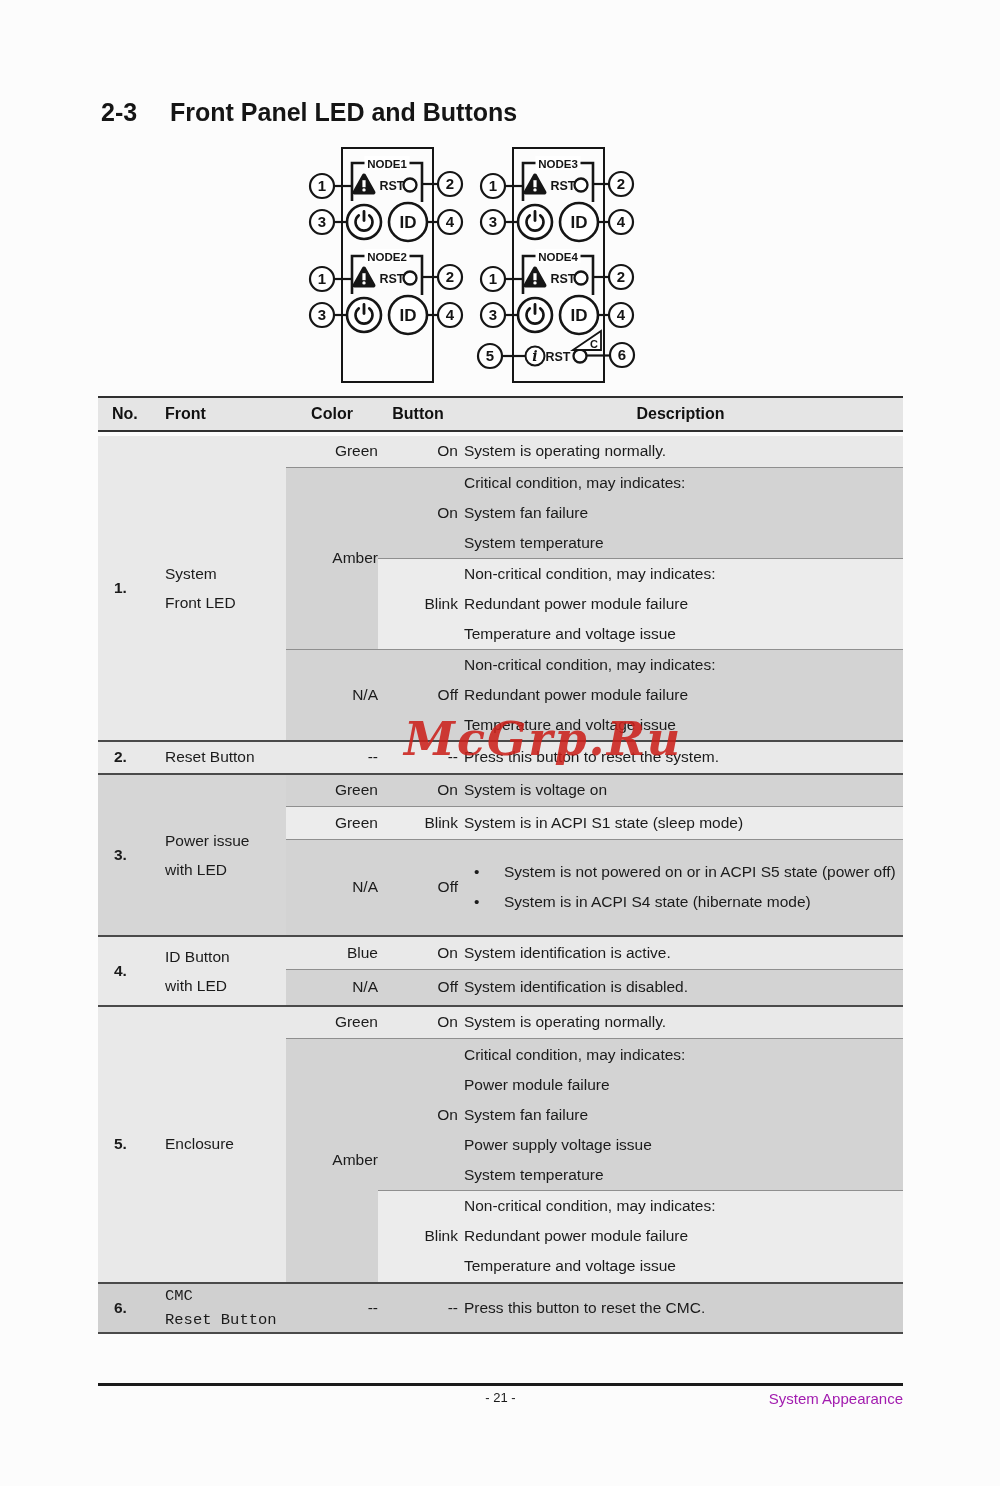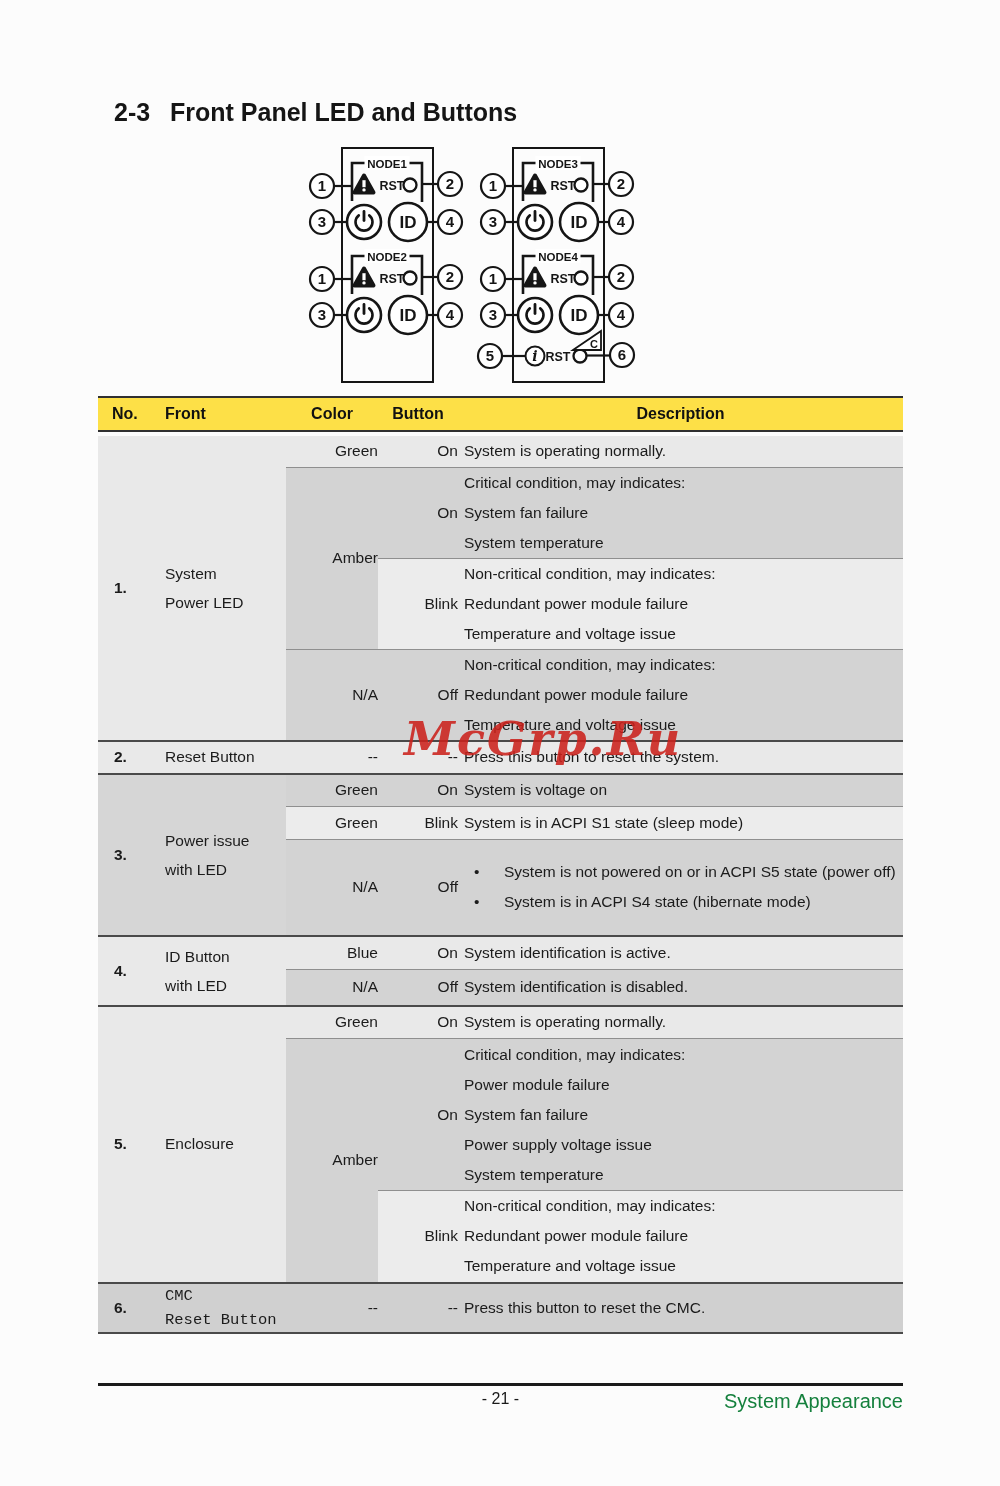--- a/index.html
+++ b/index.html
@@ -1,50 +1,50 @@
 <!DOCTYPE html>
 <html><head>
 <meta charset="utf-8">
 <style>
   html,body{margin:0;padding:0;background:#fff;}
   .page{position:relative;width:1000px;height:1486px;background:#fcfcfc;font-family:"Liberation Sans",sans-serif;color:#1b1b1b;overflow:hidden;}
   .title{position:absolute;left:97px;top:98px;font-weight:bold;font-size:25px;color:#151515;}
-  .title .tno{position:absolute;left:17px;top:0;white-space:nowrap;}
+  .title .tno{position:absolute;left:4px;top:0;white-space:nowrap;}
   .title .ttx{position:absolute;left:73px;top:0;white-space:nowrap;}
   .diagram{position:absolute;left:300px;top:140px;}
   svg text{font-family:"Liberation Sans",sans-serif;fill:#151515;}
   .nlabel{font-size:11.5px;font-weight:bold;}
   .rstl{font-size:12.5px;font-weight:bold;}
   .idt{font-size:17px;font-weight:bold;}
   .cnum{font-size:15px;font-weight:bold;}
   .cflag{font-size:11px;font-weight:bold;}
   .infoi{font-family:"DejaVu Serif",serif;font-size:14px;font-weight:bold;font-style:italic;}
   .ptable{position:absolute;left:98px;top:396px;border-collapse:collapse;table-layout:fixed;width:805px;font-size:15.5px;}
   .ptable col.c-no{width:52px;} .ptable col.c-name{width:136px;} .ptable col.c-color{width:92px;}
   .ptable col.c-status{width:80px;} .ptable col.c-desc{width:445px;}
-  .ptable th{background:#fde047;border-top:2px solid #303030;border-bottom:2px solid #303030;font-size:16px;color:#111;padding:0;}
+  .ptable th{background:#e5e5e5;border-top:2px solid #303030;border-bottom:2px solid #303030;font-size:16px;color:#111;padding:0;}
   th.h-no,th.h-name{text-align:left;}
   th.h-no{padding-left:14px;} th.h-name{padding-left:15px;}
   th.h-color,th.h-status,th.h-desc{text-align:center;}
   .ptable td{padding:0;vertical-align:middle;}
   td.no{padding-left:16px;font-weight:bold;}
   td.name{padding-left:15px;}
   td.color,td.status{text-align:right;}
   td.desc{padding-left:6px;text-align:left;margin-top:28px;}
   .lt{background:#e9e9e9;} .lt2{background:#ececec;} .dk{background:#d3d3d3;}
   .md{background:#d6d6d6;} .dk2{background:#d0d0d0;}
   .gtop{border-top:2px solid #4a4a4a;} .sep{border-top:1px solid #8f8f8f;} .gbot{border-bottom:2px solid #4a4a4a;}
   .spacer td{background:#fcfcfc;height:4px;border:none;}
   .ln{line-height:30px;} .ln2{line-height:29px;} .ln3{line-height:24px;font-family:Liberation Mono, monospace;}
   .bullet{position:relative;padding-left:40px;line-height:30px;}
   .bullet::before{content:"\2022";position:absolute;left:10px;}
   .watermark{position:absolute;left:404px;top:712px;font-family:"DejaVu Serif",serif;font-style:italic;font-weight:bold;font-size:46px;letter-spacing:2px;color:rgba(203,33,27,0.88);z-index:5;pointer-events:none;}
   .footline{position:absolute;left:98px;top:1383px;width:805px;height:3px;background:#1a1a1a;}
-  .footcenter{position:absolute;left:98px;top:1390px;width:805px;text-align:center;font-size:16px;color:#1a1a1a;}
-  .footright{position:absolute;left:98px;top:1390px;width:805px;text-align:right;font-size:20px;color:#15803d;}
+  .footcenter{position:absolute;left:98px;top:1390px;width:805px;text-align:center;font-size:13px;color:#1a1a1a;}
+  .footright{position:absolute;left:98px;top:1390px;width:805px;text-align:right;font-size:15px;color:#a21caf;}
 </style>
 </head>
 <body>
 
 <div class="page">
 
   <div class="title">
     <span class="tno">2-3</span>
     <span class="ttx">Front Panel LED and Buttons</span>
   </div>
@@ -204,21 +204,21 @@
       <th class="h-desc">Description</th>
     </tr>
     <tr class="spacer">
           <td colspan="5"></td>
         </tr>
 
     <tr style="height:31px;">
       <td class="no lt" rowspan="4">1.</td>
       <td class="name lt" rowspan="4">
         <div class="ln2">System</div>
-        <div class="ln2">Power LED</div>
+        <div class="ln2">Front LED</div>
       </td>
       <td class="color lt">Green</td>
       <td class="status lt">On</td>
       <td class="desc lt">
             <div class="ln">System is operating normally.</div>
           </td>
     </tr>
     <tr style="height:90px;">
       <td class="color dk sep" rowspan="2">Amber</td>
       <td class="status dk sep">On</td>

